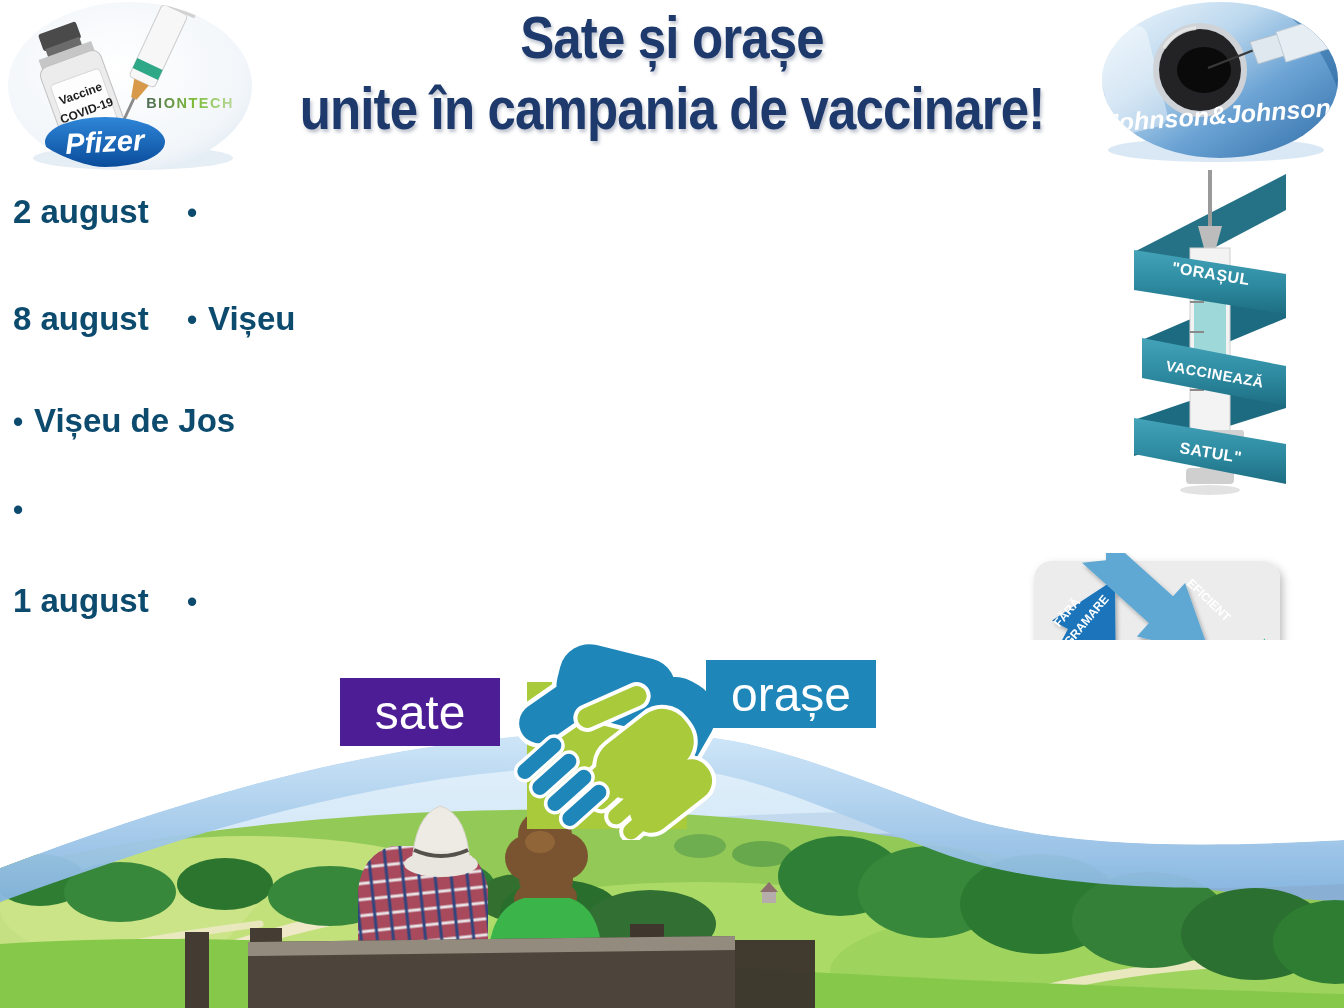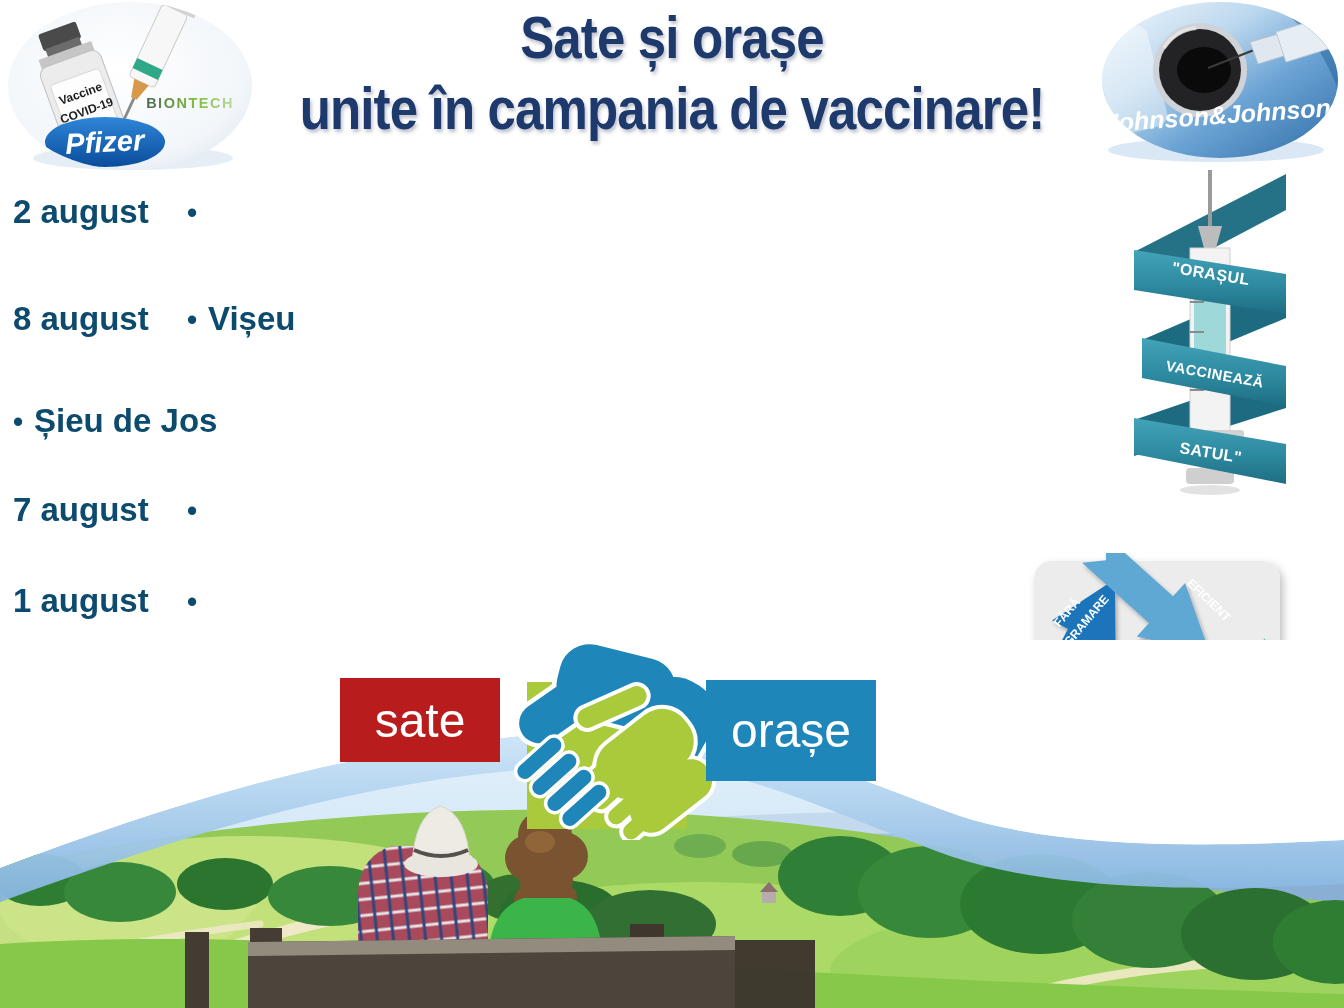--- a/index.html
+++ b/index.html
@@ -17,22 +17,22 @@
     position:absolute;left:13px;display:flex;align-items:baseline;
     font-weight:700;font-size:33px;color:#0c4a6e;white-space:nowrap;line-height:44px;
   }
   .row .date{width:174px;}
   .row .dot{width:21px;font-size:29px;}
   .abs{position:absolute;}
   .partner-box{
     position:absolute;display:flex;align-items:center;justify-content:center;
     color:#fff;font-size:48px;font-weight:400;z-index:4;
   }
-  .sate-box{left:340px;top:678px;width:160px;height:84px;background:#b91c1c;}
-  .orase-box{left:706px;top:680px;width:170px;height:101px;background:#1e86b8;}
+  .sate-box{left:340px;top:678px;width:160px;height:68px;background:#4c1d95;}
+  .orase-box{left:706px;top:660px;width:170px;height:68px;background:#1e86b8;}
   svg text{font-family:"Liberation Sans",sans-serif;}
   .z1{z-index:1}.z3{z-index:3}
 </style>
 </head>
 <body>
 
 <div class="slide">
 
   <div class="title">
     <div>Sate și orașe</div>
@@ -43,24 +43,23 @@
     <span class="date">2 august</span>
     <span class="dot">•</span>
   </div>
   <div class="row" style="top:297px">
     <span class="date">8 august</span>
     <span class="dot">•</span>
     <span class="place">Vișeu</span>
   </div>
   <div class="row" style="top:399px">
     <span class="dot">•</span>
-    <span class="place">Șieu de Jos</span>
+    <span class="place">Vișeu de Jos</span>
   </div>
   <div class="row" style="top:488px">
-    <span class="date">7 august</span>
     <span class="dot">•</span>
   </div>
   <div class="row" style="top:579px">
     <span class="date">1 august</span>
     <span class="dot">•</span>
   </div>
 
   <svg class="abs" style="left:5px;top:0px" width="250" height="172" viewBox="0 0 250 172">
     <defs>
       <radialGradient id="ovalL" cx="45%" cy="40%" r="70%">

